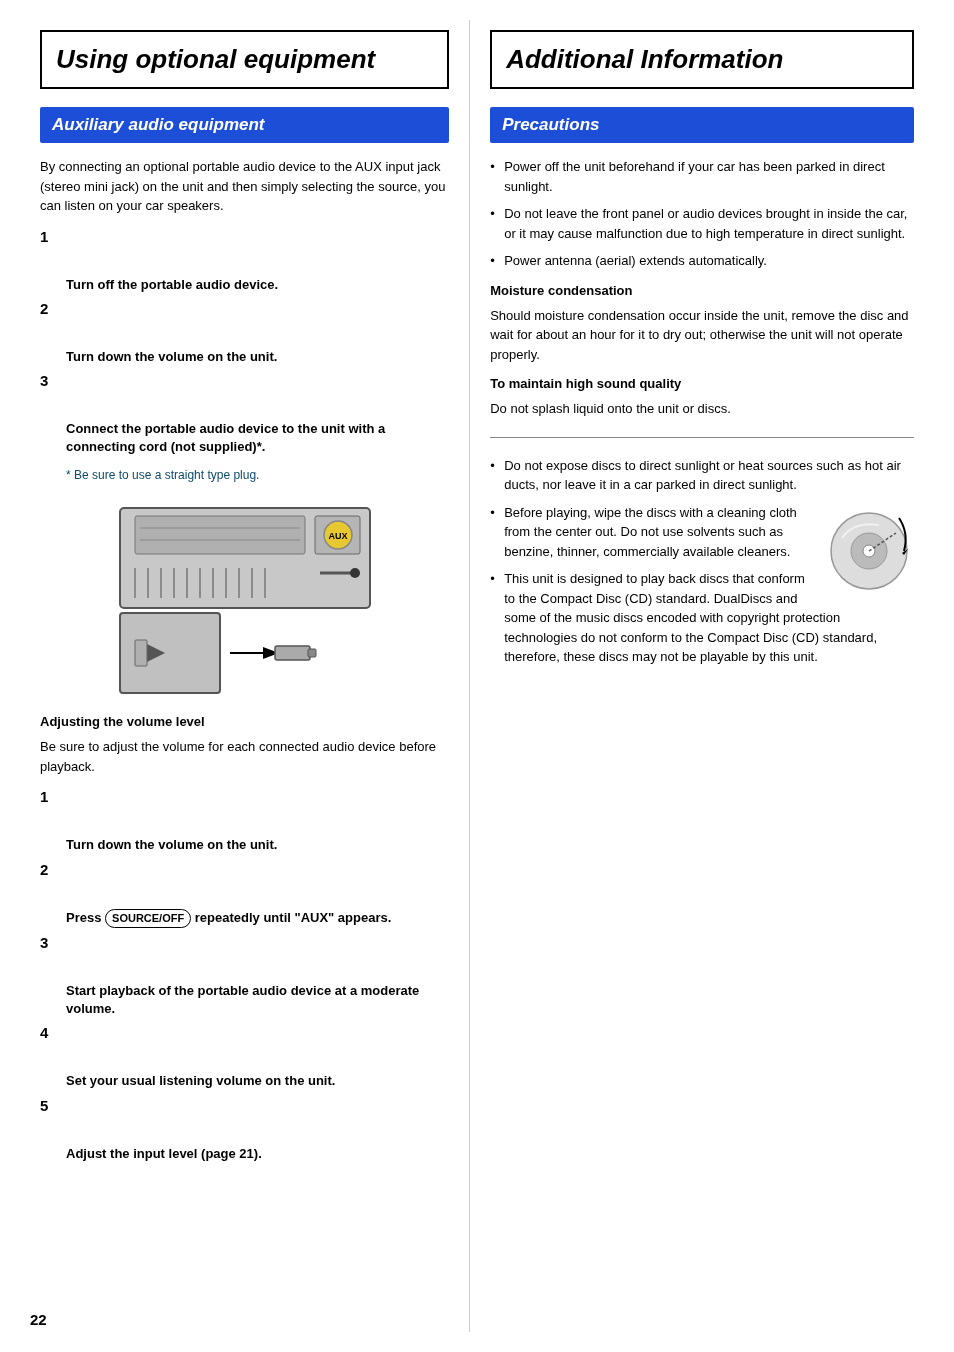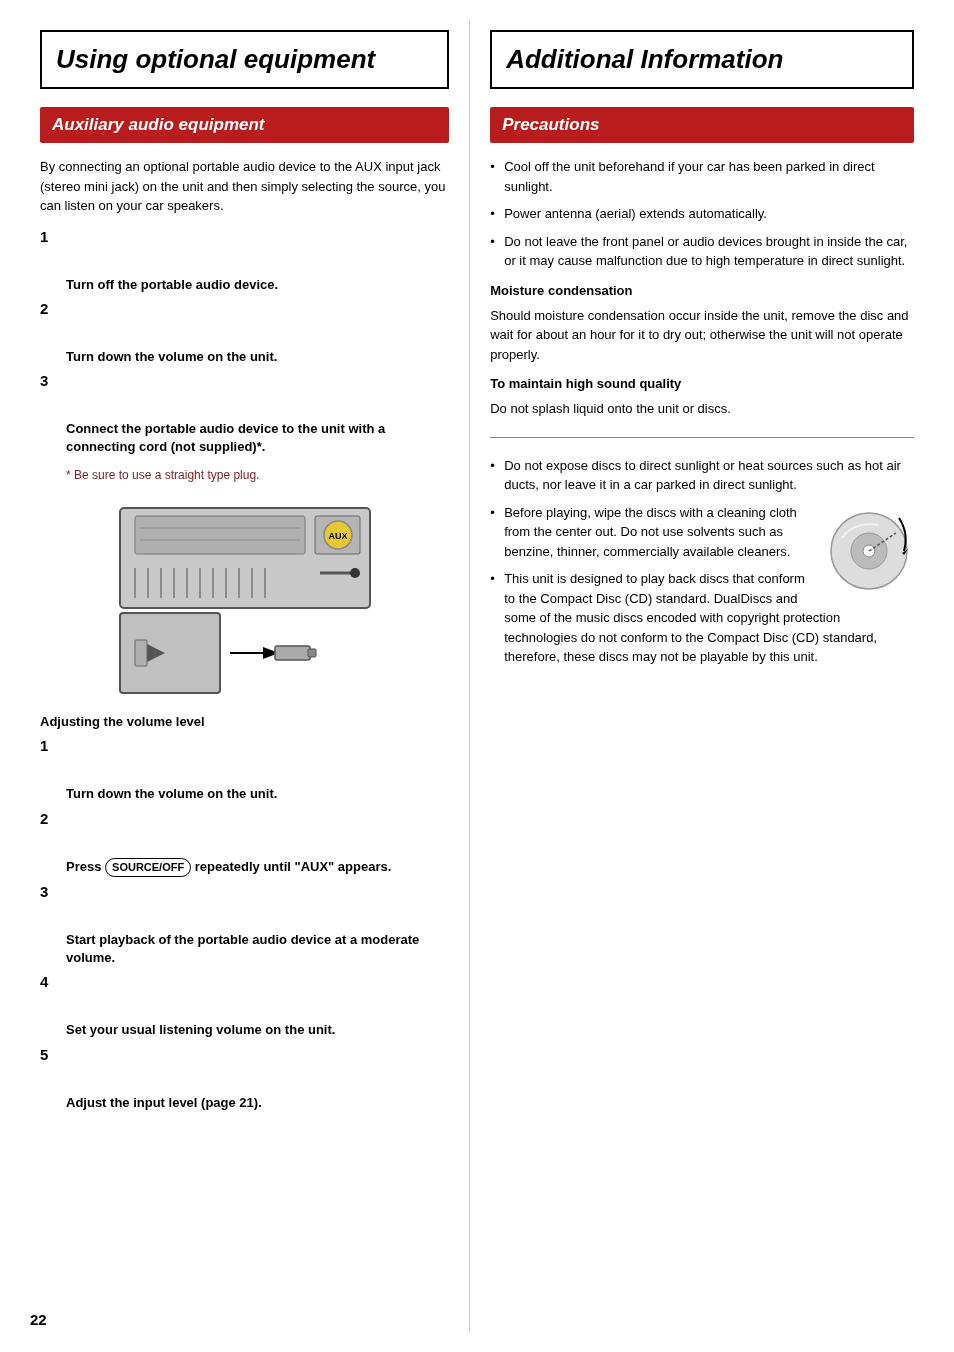--- a/index.html
+++ b/index.html
@@ -40,21 +40,21 @@
     }
     .section-title-box h1 {
       font-size: 26px;
       font-weight: 900;
       font-style: italic;
       line-height: 1.2;
     }
 
     
     .subsection-header {
-      background: #b91c1c;
+      background: #1d4ed8;
       color: #fff;
       padding: 8px 12px;
       margin-bottom: 14px;
       border-radius: 2px;
     }
     .subsection-header h2 {
       font-size: 17px;
       font-weight: 800;
       font-style: italic;
     }
@@ -94,21 +94,21 @@
       font-weight: 700;
       line-height: 1.4;
       margin-top: 48px;
     }
 
     
     .footnote {
       font-size: 12px;
       margin-left: 26px;
       margin-bottom: 10px;
-      color: #7f1d1d;
+      color: #0c4a6e;
     }
 
     
     .device-image {
       margin: 16px 0;
       display: flex;
       justify-content: center;
     }
 
     
@@ -257,20 +257,21 @@
 
         <rect x="175" y="148" width="35" height="14" rx="2" fill="#aaa" stroke="#555" stroke-width="1.5"></rect>
         <rect x="208" y="151" width="8" height="8" rx="1" fill="#888" stroke="#555" stroke-width="1"></rect>
       </svg>
     </div>
 
     
     <p class="sub-heading">Adjusting the volume level</p>
 
     
+    <p class="body-text">Be sure to adjust the volume for each connected audio device before playback.</p>
 
     
     <ol class="num-list">
       <li>
         <span class="num">1</span>
         <span class="content">Turn down the volume on the unit.</span>
       </li>
       <li>
         <span class="num">2</span>
         <span class="content">
@@ -302,23 +303,23 @@
       <h1>Additional Information</h1>
     </div>
 
     
     <div class="subsection-header">
       <h2>Precautions</h2>
     </div>
 
     
     <ul class="bullet-list">
-      <li>Cool off the unit beforehand if your car has been parked in direct sunlight.</li>
+      <li>Power off the unit beforehand if your car has been parked in direct sunlight.</li>
+      <li>Do not leave the front panel or audio devices brought in inside the car, or it may cause malfunction due to high temperature in direct sunlight.</li>
       <li>Power antenna (aerial) extends automatically.</li>
-      <li>Do not leave the front panel or audio devices brought in inside the car, or it may cause malfunction due to high temperature in direct sunlight.</li>
     </ul>
 
     
     <p class="sub-heading">Moisture condensation</p>
     <p class="body-text">Should moisture condensation occur inside the unit, remove the disc and wait for about an hour for it to dry out; otherwise the unit will not operate properly.</p>
 
     
     <p class="sub-heading">To maintain high sound quality</p>
     <p class="body-text">Do not splash liquid onto the unit or discs.</p>
 

